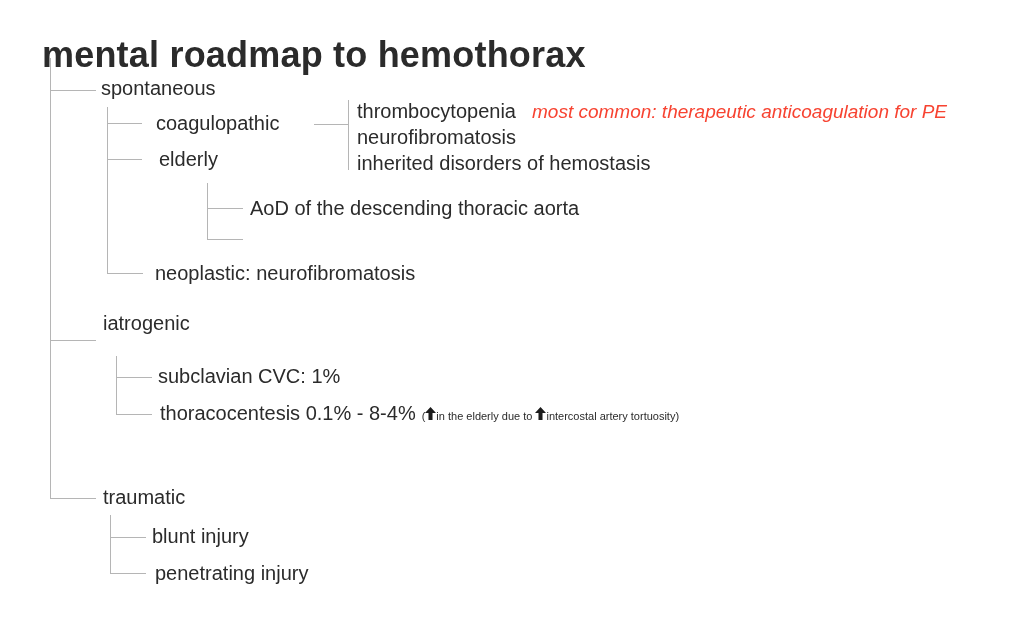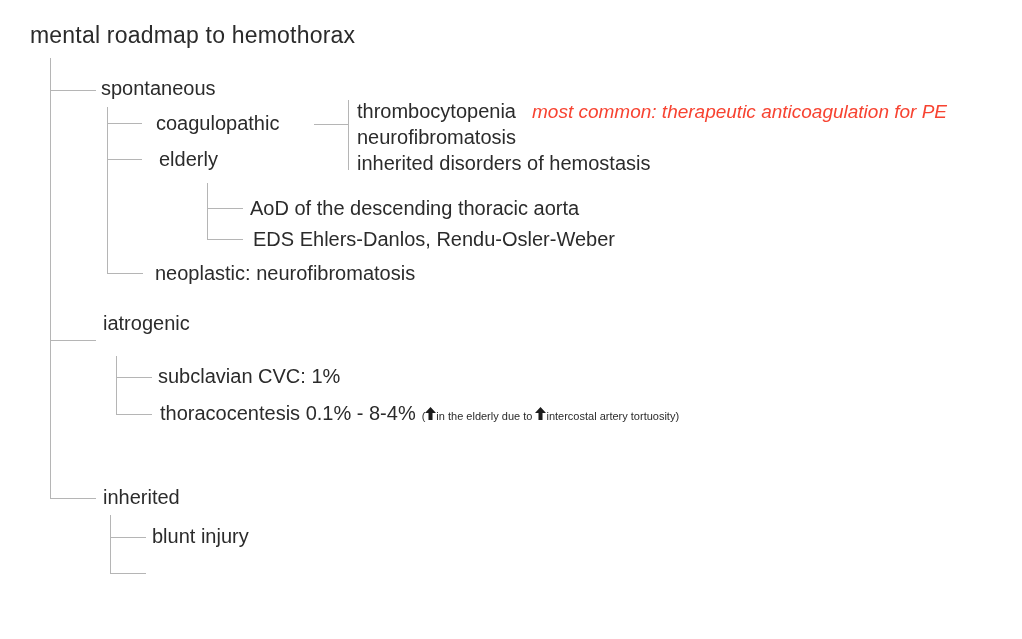--- a/index.html
+++ b/index.html
@@ -6,22 +6,22 @@
   .canvas{
     position:relative;
     width:1022px;height:639px;
     background:#ffffff;
     font-family:"Liberation Sans",sans-serif;
     color:#2b2b2b;
     overflow:hidden;
   }
   .title{
     position:absolute;left:30px;top:22px;
-    margin:0;
-    font-size:23px;font-weight:400;letter-spacing:.2px;
+    margin:12px;
+    font-size:36px;font-weight:700;letter-spacing:.2px;
     white-space:nowrap;
   }
   .node{
     position:absolute;
     font-size:20px;line-height:24px;
     white-space:nowrap;
   }
   .vline,.hline{position:absolute;background:#b5b5b5;}
   .vline{width:1px;}
   .hline{height:1px;}
@@ -76,32 +76,32 @@
   <div class="node" style="left:357px;top:99px"><span>thrombocytopenia</span><span class="red-note">most common: therapeutic anticoagulation for PE</span></div>
 
   <div class="node" style="left:357px;top:125px">neurofibromatosis</div>
 
   <div class="node" style="left:357px;top:151px">inherited disorders of hemostasis</div>
 
   <div class="node" style="left:159px;top:147px">elderly</div>
 
   <div class="node" style="left:250px;top:196px">AoD of the descending thoracic aorta</div>
 
-  <div class="node" style="left:253px;top:227px">EDS Ehlers-Danlos, Rendu-Osler-Weber</div>
 
   <div class="node" style="left:155px;top:261px">neoplastic: neurofibromatosis</div>
 
   <div class="node" style="left:103px;top:311px">iatrogenic</div>
 
   <div class="node" style="left:158px;top:364px">subclavian CVC: 1%</div>
 
   <div class="node" style="left:160px;top:401px"><span>thoracocentesis 0.1% - 8-4%</span><span class="small-note"><span>(</span><svg class="arrow-icon" viewBox="0 0 12 14" xmlns="http://www.w3.org/2000/svg">
           <path d="M6 0 L12 6.5 L8.2 6.5 L8.2 14 L3.8 14 L3.8 6.5 L0 6.5 Z" fill="#1c1c1c"></path>
         </svg><span>in the elderly due to </span><svg class="arrow-icon" viewBox="0 0 12 14" xmlns="http://www.w3.org/2000/svg">
           <path d="M6 0 L12 6.5 L8.2 6.5 L8.2 14 L3.8 14 L3.8 6.5 L0 6.5 Z" fill="#1c1c1c"></path>
         </svg><span>intercostal artery tortuosity)</span></span></div>
 
-  <div class="node" style="left:103px;top:485px">inherited</div>
+  <div class="node" style="left:103px;top:485px">traumatic</div>
 
   <div class="node" style="left:152px;top:524px">blunt injury</div>
 
+  <div class="node" style="left:155px;top:561px">penetrating injury</div>
 
 </div>
 
 </body></html>

